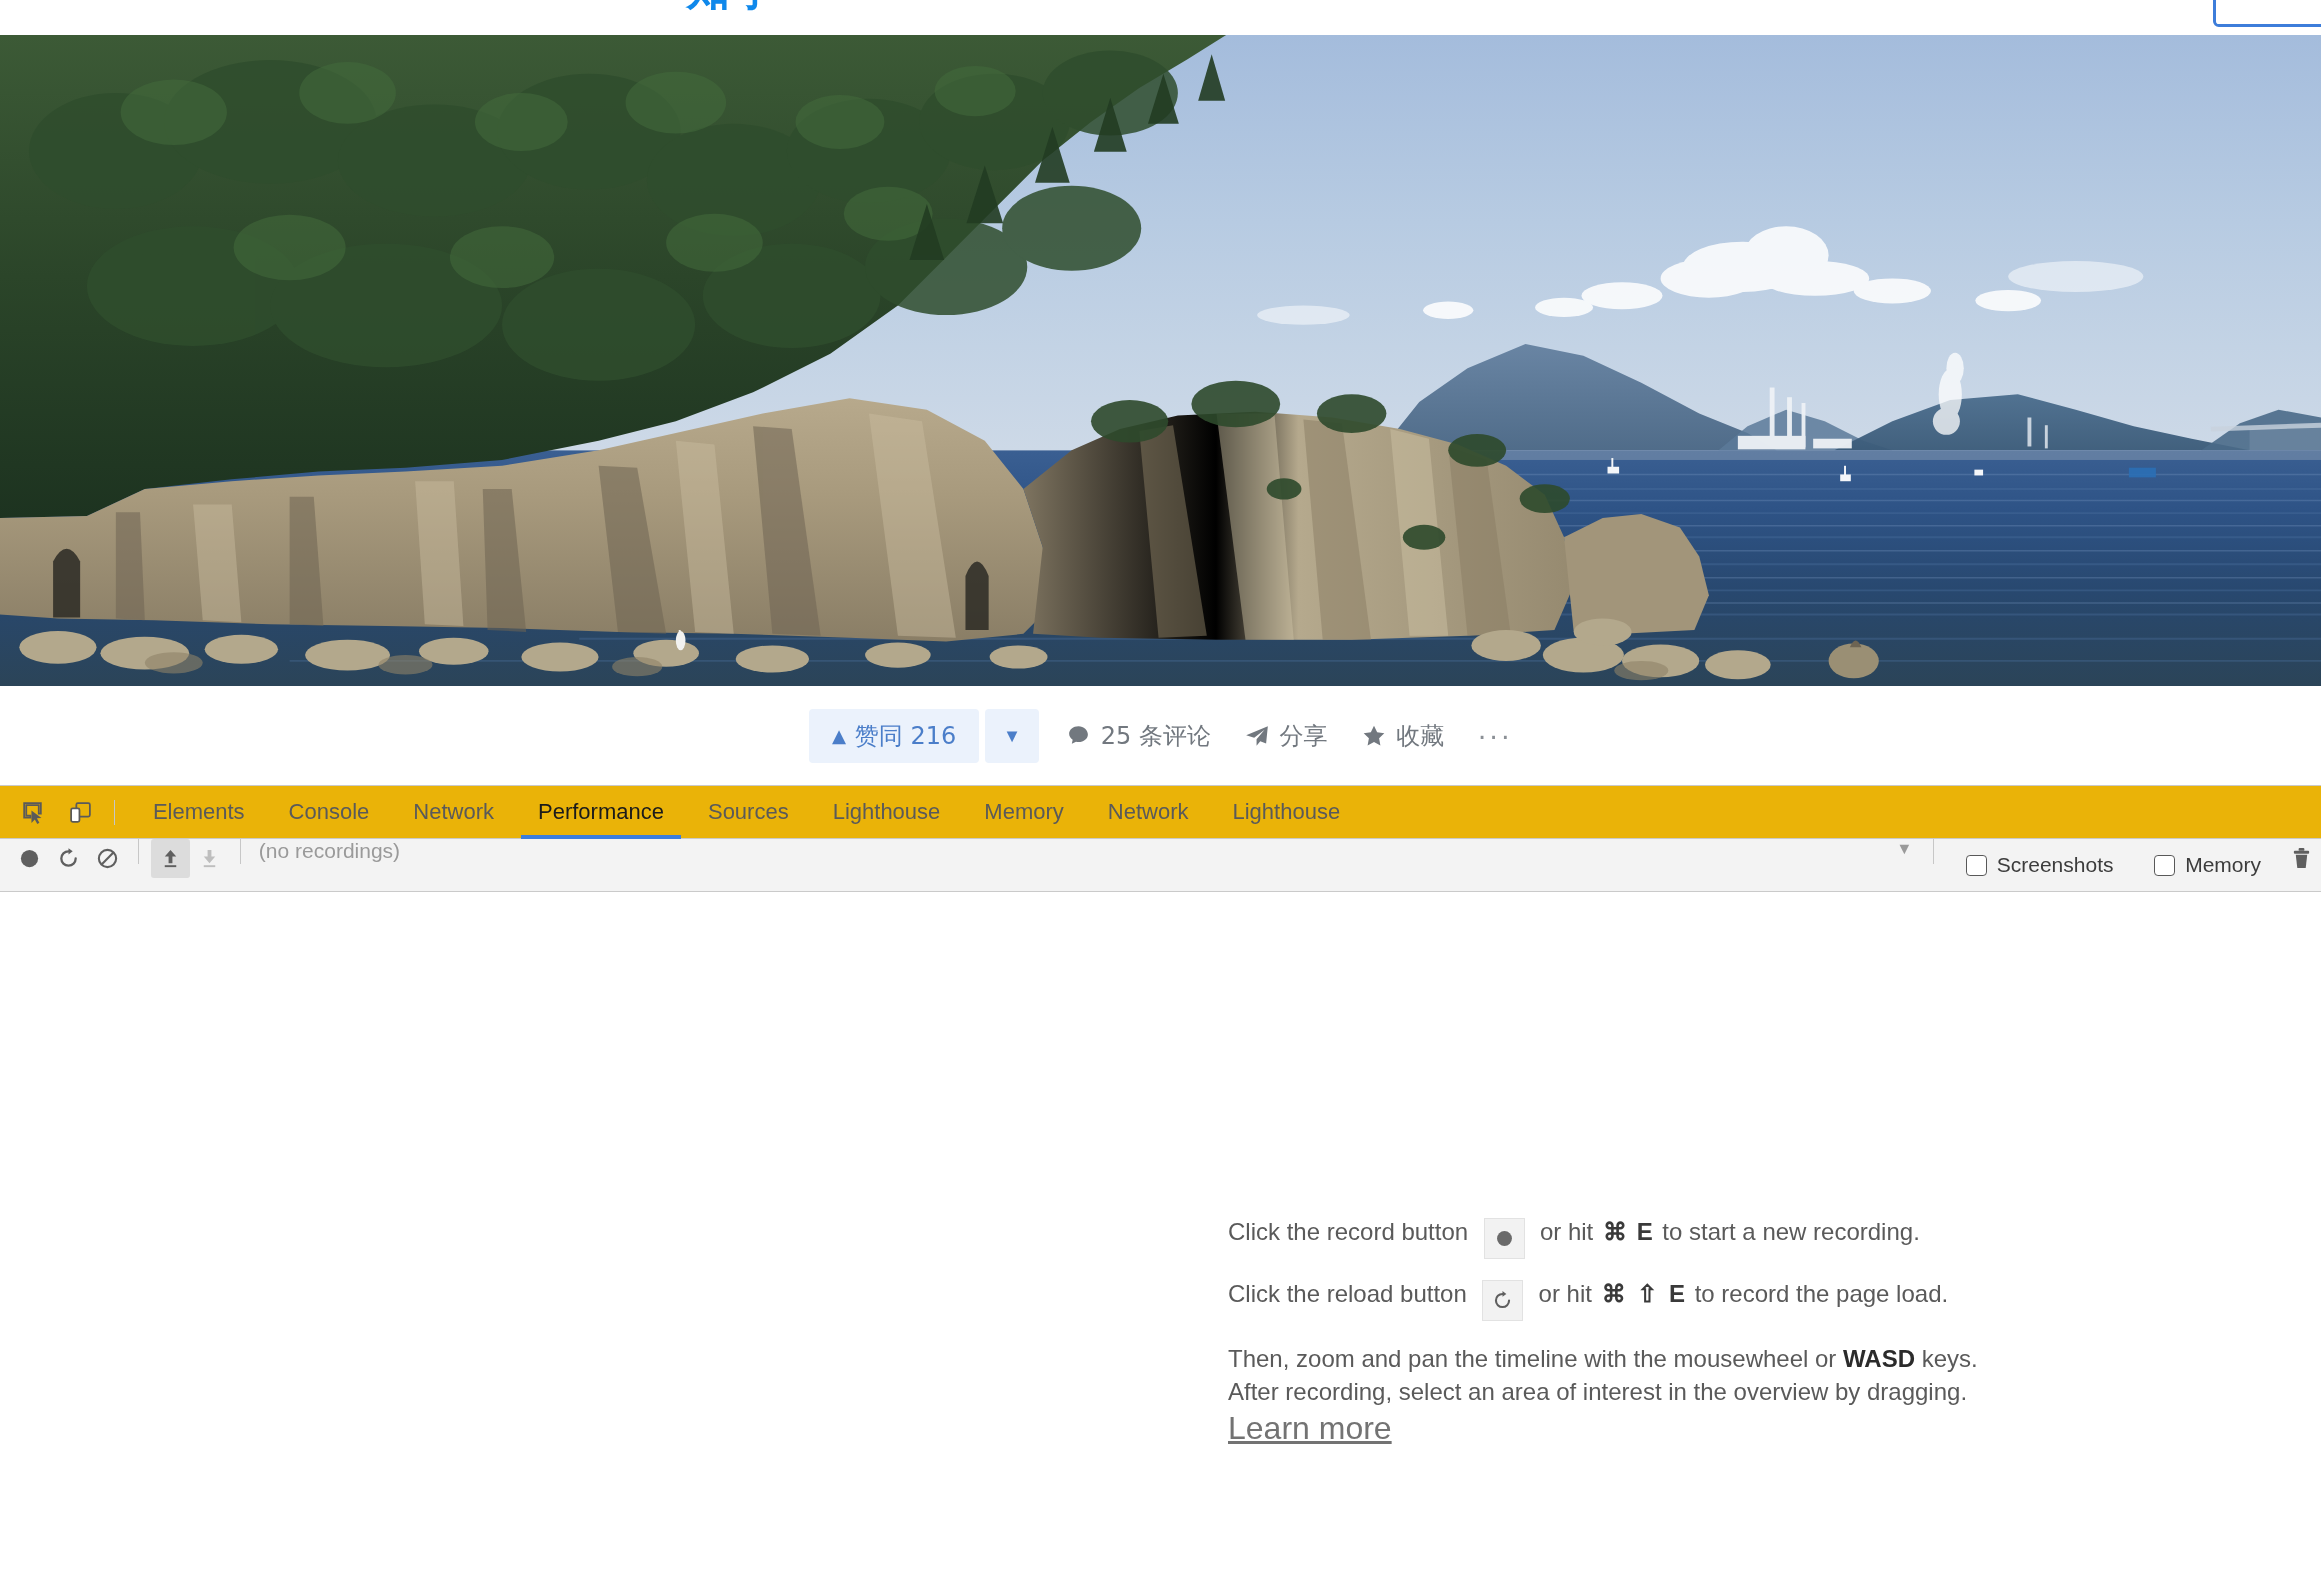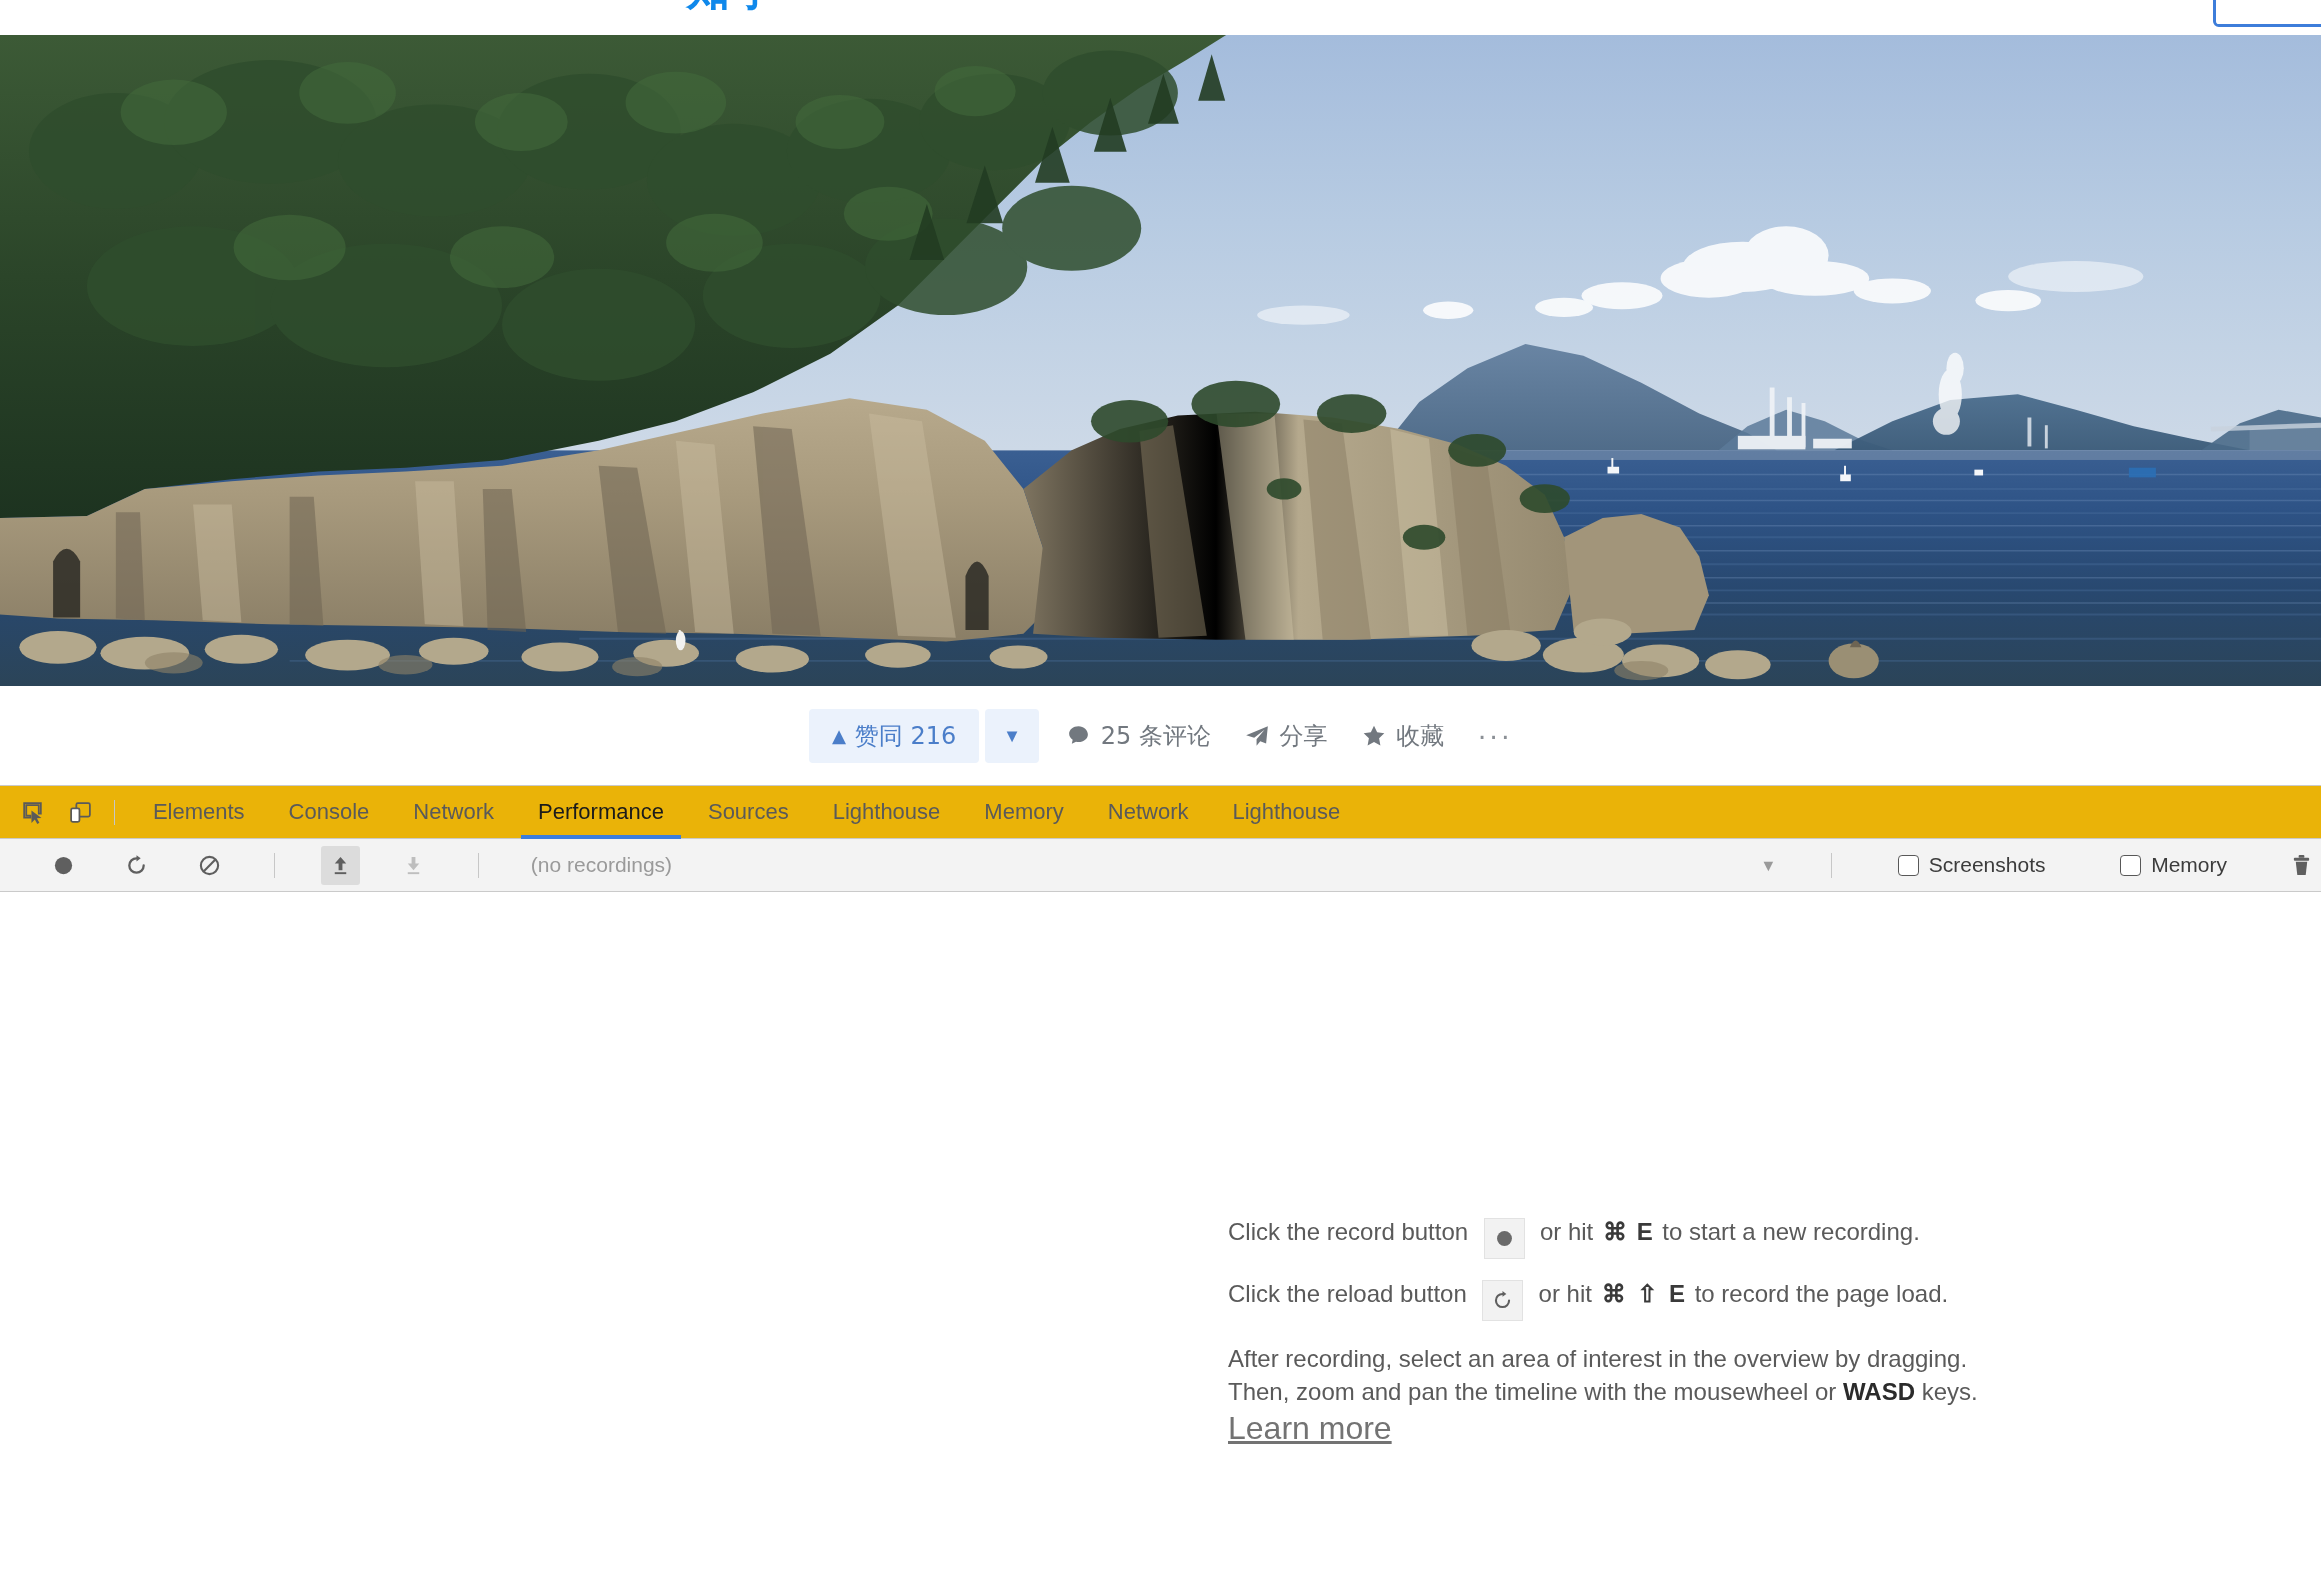--- a/index.html
+++ b/index.html
@@ -94,21 +94,21 @@
   .dt-tab.active { color:#1b1b1b; }
   .dt-tab.active::after {
     content:""; position:absolute; left:4.8px; right:4.8px; bottom:-1px;
     height:3.9px; background:#3b7ddd;
   }
 
   
   #dt-toolbar {
     position:relative; height:53px; width:100%;
     background:#f3f3f3; border-bottom:1px solid #cacaca;
-    display:flex; align-items:center;gap:34px;
+    display:flex; 
   }
   .tb-btn {
     width:39px; height:39px; border-radius:2.9px;
     display:flex; align-items:center; justify-content:center;
     cursor:pointer; flex:0 0 auto;
   }
   .tb-btn.pressed { background:#dcdcdc; }
   .tb-btn.disabled { opacity:0.35; cursor:default; }
   .tb-sep { width:1px; height:25px; background:#c7c7c7; margin:0 11.6px; flex:0 0 auto; }
   #tb-recordings {
@@ -550,22 +550,22 @@
     <span class="es-key">⌘</span>
     <span style="width:11.6px"></span>
     <span class="es-key">⇧</span>
     <span style="width:11.6px"></span>
     <span class="es-key">E</span>
     <span style="width:9.7px"></span>
     <span>to record the page load.</span>
   </div>
 
   <div class="es-para">
-    <div>After recording, select an area of interest in the overview by dragging.</div>
     <div>
       <span>Then, zoom and pan the timeline with the mousewheel or</span>
       <b>WASD</b>
       <span>keys.</span>
     </div>
+    <div>After recording, select an area of interest in the overview by dragging.</div>
   </div>
   <a id="es-learn">Learn more</a>
 </div>
 
 
 </body></html>

